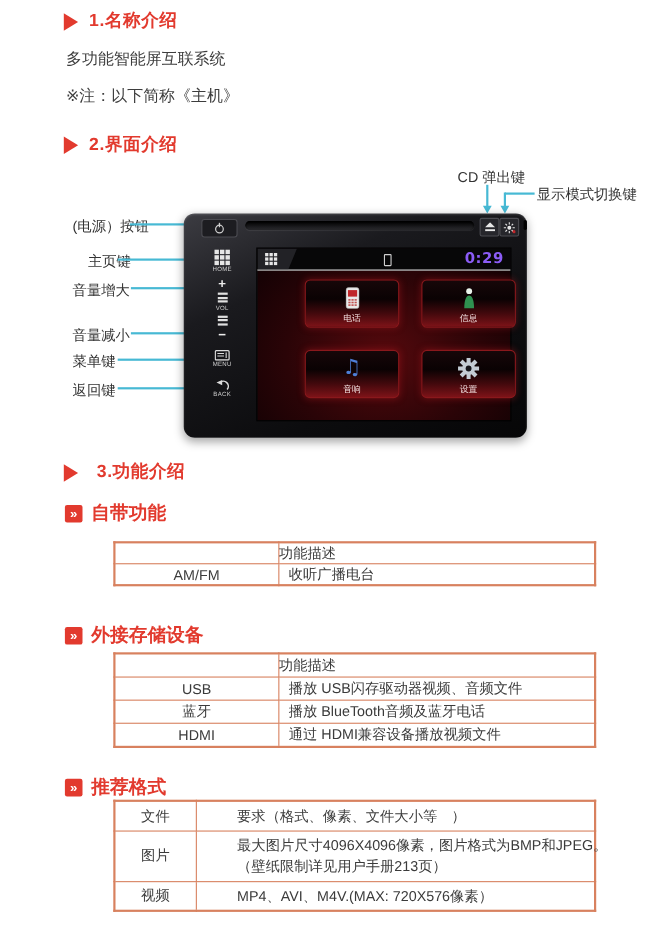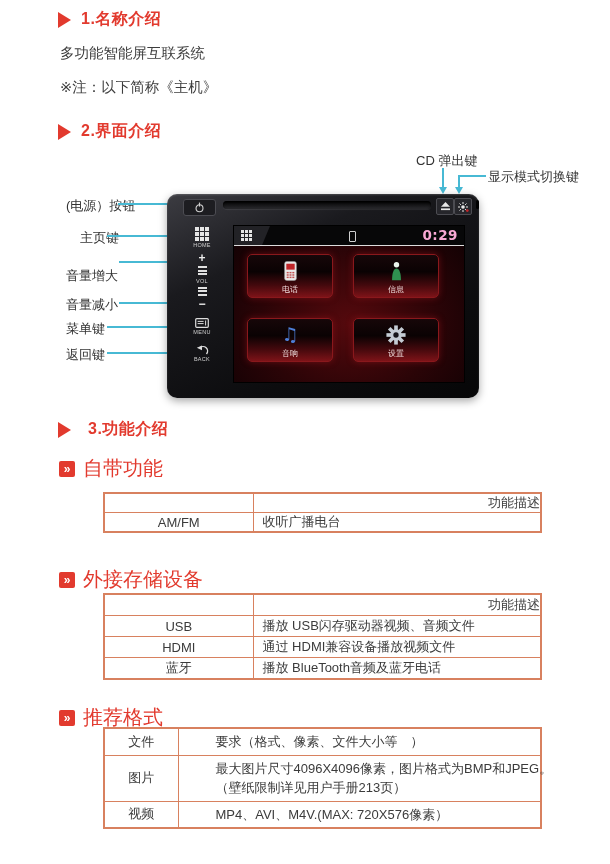--- a/index.html
+++ b/index.html
@@ -11,21 +11,21 @@
   .tri{width:0;height:0;border-left:13px solid #e23a2e;border-top:8px solid transparent;border-bottom:8px solid transparent;}
   .sec-title{color:#e23a2e;font-size:16px;font-weight:bold;letter-spacing:.5px;white-space:nowrap;}
   .gap-wide{gap:17px;}
 
   .para{position:absolute;left:60px;font-size:14.5px;color:#3d3d3d;white-space:nowrap;}
 
   
   .subhead{position:absolute;left:59px;display:flex;align-items:center;gap:8px;}
   .chev{width:16px;height:16px;background:#e23a2e;border-radius:2px;color:#fff;font-size:12px;
         font-weight:bold;display:flex;align-items:center;justify-content:center;line-height:1;}
-  .subtitle{color:#e23a2e;font-size:20px;font-weight:normal;white-space:nowrap;}
+  .subtitle{color:#e23a2e;font-size:17px;font-weight:bold;white-space:nowrap;}
 
   
   .callout{position:absolute;font-size:13px;color:#333;white-space:nowrap;}
   .harrow{position:absolute;height:2px;background:#47b9d4;}
   .harrow::after{content:"";position:absolute;right:-7px;top:-3px;width:0;height:0;
        border-left:7px solid #47b9d4;border-top:4px solid transparent;border-bottom:4px solid transparent;}
   .varrow{position:absolute;width:2px;background:#47b9d4;}
   .varrow::after{content:"";position:absolute;bottom:-6px;left:-3px;width:0;height:0;
        border-top:7px solid #47b9d4;border-left:4px solid transparent;border-right:4px solid transparent;}
   .hline{position:absolute;height:2px;background:#47b9d4;}
@@ -52,38 +52,38 @@
   .bars{display:flex;flex-direction:column;gap:1.5px;align-items:center;}
   .bars i{display:block;width:9px;height:2px;background:#e0e0e0;}
 
   
   .screen{position:absolute;left:66px;top:31px;width:230px;height:156px;border:1px solid #000;
      background:radial-gradient(ellipse at 50% 62%,#55090d 0%,#2a0407 55%,#0e0103 100%);}
   .topbar{position:absolute;left:0;top:0;right:0;height:19px;background:#070708;border-bottom:1.5px solid #dcdcdc;}
   .tab{position:absolute;left:0;top:0;width:36px;height:19px;background:#222226;
      clip-path:polygon(0 0,100% 0,78% 100%,0 100%);display:flex;align-items:center;padding-left:7px;box-sizing:border-box;}
   .status-icon{position:absolute;left:50%;top:5px;width:5px;height:9px;border:1px solid #cfcfcf;border-radius:1px;}
-  .clock{position:absolute;right:6px;top:1px;font-size:13.5px;font-weight:bold;color:#f9a8d4;
+  .clock{position:absolute;right:6px;top:1px;font-size:13.5px;font-weight:bold;color:#8b5cf6;
      font-family:"DejaVu Sans",sans-serif;letter-spacing:.5px;}
-  .tiles{position:absolute;left:13px;top:28px;display:grid;grid-template-columns:86px 86px;
+  .tiles{position:absolute;left:43px;top:28px;display:grid;grid-template-columns:86px 86px;
      grid-auto-rows:44px;column-gap:5px;row-gap:13px;gap:20px;}
   .tile{border-radius:5px;border:1px solid #8a181c;box-sizing:border-box;
      background:linear-gradient(#170709 0%,#0a0203 40%,#44090d 72%,#7d1318 100%);
      display:flex;flex-direction:column;align-items:center;justify-content:flex-end;
      padding-bottom:3px;box-shadow:0 0 7px rgba(170,25,30,.45);}
   .ticon{flex:1;display:flex;align-items:center;justify-content:center;}
   .tlabel{font-size:8px;color:#f2e0e0;line-height:1;}
   .note-glyph{font-size:19px;color:#4e7fd8;line-height:1;font-family:"DejaVu Sans",sans-serif;}
 
   
   .tbl{position:absolute;left:103px;border-collapse:collapse;table-layout:fixed;border:2px solid #d8815f;}
   .tbl td{border:1px solid #d8815f;font-size:13px;color:#3b3b3b;padding:0;vertical-align:middle;}
   .tbl .c1{text-align:center;}
   .tbl .c2{padding-left:9px;}
-  .tbl .hdr{text-align:right;padding-left:0;}
+  .tbl .hdr{text-align:left;padding-left:0;}
   .h18 td{height:18px;} .h20 td{height:20px;} .h21 td{height:21px;}
   .cell-lines{padding:3px 4px 3px 9px;line-height:1.5;}
   .cell-lines div{white-space:nowrap;margin-left:28px;}
 </style>
 </head>
 <body>
 
 <div class="page">
 
   <div class="sec-head" style="top:9px;">
@@ -101,21 +101,21 @@
   <div class="callout" style="left:416px;top:152px;">CD 弹出键</div>
   <div class="varrow" style="left:442px;top:168px;height:20px;"></div>
   <div class="callout" style="left:488px;top:168px;">显示模式切换键</div>
   <div class="hline" style="left:459px;top:175px;width:27px;"></div>
   <div class="varrow" style="left:458px;top:175px;height:13px;"></div>
 
   <div class="callout" style="left:66px;top:197px;">(电源）按钮</div>
   <div class="harrow" style="left:118px;top:203px;width:66px;"></div>
   <div class="callout" style="left:80px;top:229px;">主页键</div>
   <div class="harrow" style="left:107px;top:235px;width:81px;"></div>
-  <div class="callout" style="left:66px;top:255px;margin-top:12px;">音量增大</div>
+  <div class="callout" style="left:66px;top:255px;">音量增大</div>
   <div class="harrow" style="left:119px;top:261px;width:74px;"></div>
   <div class="callout" style="left:66px;top:296px;">音量减小</div>
   <div class="harrow" style="left:119px;top:302px;width:74px;"></div>
   <div class="callout" style="left:66px;top:320px;">菜单键</div>
   <div class="harrow" style="left:107px;top:326px;width:81px;"></div>
   <div class="callout" style="left:66px;top:346px;">返回键</div>
   <div class="harrow" style="left:107px;top:352px;width:81px;"></div>
 
   <div class="device">
     <div class="power-btn">
@@ -306,26 +306,26 @@
     <tbody>
         <tr>
       <td class="c1"></td>
       <td class="c2 hdr">功能描述</td>
     </tr>
     <tr>
       <td class="c1">USB</td>
       <td class="c2">播放 USB闪存驱动器视频、音频文件</td>
     </tr>
     <tr>
+      <td class="c1">蓝牙</td>
+      <td class="c2">播放 BlueTooth音频及蓝牙电话</td>
+    </tr>
+    <tr>
       <td class="c1">HDMI</td>
       <td class="c2">通过 HDMI兼容设备播放视频文件</td>
-    </tr>
-    <tr>
-      <td class="c1">蓝牙</td>
-      <td class="c2">播放 BlueTooth音频及蓝牙电话</td>
     </tr>
   </tbody>
     </table>
 
   <div class="subhead" style="top:704px;">
     <span class="chev">»</span>
     <span class="subtitle">推荐格式</span>
   </div>
   <table class="tbl" style="top:727px;width:437px;">
     <colgroup>

